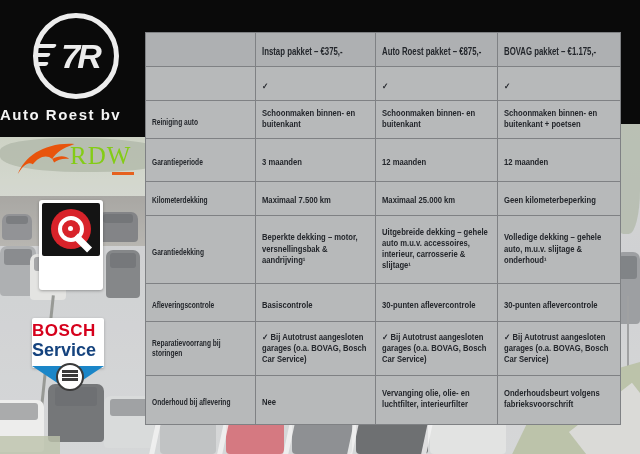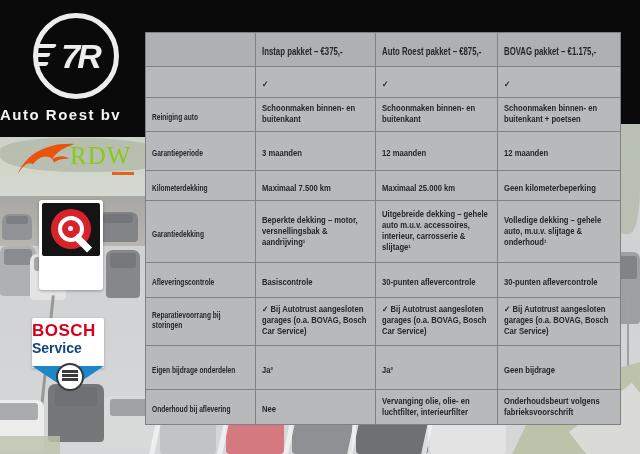--- a/index.html
+++ b/index.html
@@ -62,21 +62,21 @@
   .bovag-dot{position:absolute;left:26px;top:23px;width:5px;height:5px;background:#fff;border-radius:50%;}
   .bovag-handle{position:absolute;left:37px;top:30px;width:7px;height:20px;background:#fff;transform:rotate(-45deg);}
   .bovag-band{height:28px;background:#f3c000;margin-top:3px;display:flex;align-items:center;justify-content:center;}
   .bovag-band span{font-size:15px;font-weight:700;color:#111;transform:scaleY(1.15) scaleX(.95);}
 
   
   .logo-bosch{position:absolute;left:32px;top:318px;width:72px;height:72px;}
   .bosch-box{position:absolute;left:0;top:0;width:72px;height:50px;background:#fff;border-radius:2px;
              box-shadow:0 1px 3px rgba(0,0,0,.25);}
   .bosch-red{font-size:17px;font-weight:700;color:#d6001c;letter-spacing:.5px;line-height:1;margin-top:4px;}
-  .bosch-blue{font-size:14px;font-weight:700;color:#15437e;line-height:1;margin-top:2px;}
+  .bosch-blue{font-size:18px;font-weight:700;color:#15437e;line-height:1;margin-top:2px;}
   .bosch-v{position:absolute;left:0;top:48px;width:72px;height:24px;background:#1b86c8;
            clip-path:polygon(0 0,100% 0,50% 100%);}
   .bosch-emblem{position:absolute;left:24px;top:45px;width:24px;height:24px;background:#fff;
                 border:2px solid #3a3a3a;border-radius:50%;}
   .bosch-emblem i{position:absolute;left:4px;right:4px;height:3px;background:#3a3a3a;display:block;}
 </style>
 </head>
 <body>
 
 <div class="stage">
@@ -173,26 +173,20 @@
           <td class="rv"><span class="v">30-punten aflevercontrole</span></td>
           <td class="rv"><span class="v">30-punten aflevercontrole</span></td>
         </tr>
         <tr>
           <td class="rl"><span class="l">Reparatievoorrang bij storingen</span></td>
           <td class="rv"><span class="v">✓ Bij Autotrust aangesloten garages (o.a. BOVAG, Bosch Car Service)</span></td>
           <td class="rv"><span class="v">✓ Bij Autotrust aangesloten garages (o.a. BOVAG, Bosch Car Service)</span></td>
           <td class="rv"><span class="v">✓ Bij Autotrust aangesloten garages (o.a. BOVAG, Bosch Car Service)</span></td>
         </tr>
         <tr>
-          <td class="rl"><span class="l">Eigen bijdrage onderdelen</span></td>
-          <td class="rv"><span class="v">Ja²</span></td>
-          <td class="rv"><span class="v">Ja²</span></td>
-          <td class="rv"><span class="v">Geen bijdrage</span></td>
-        </tr>
-        <tr>
           <td class="rl"><span class="l">Onderhoud bij aflevering</span></td>
           <td class="rv"><span class="v">Nee</span></td>
           <td class="rv"><span class="v">Vervanging olie, olie- en luchtfilter, interieurfilter</span></td>
           <td class="rv"><span class="v">Onderhoudsbeurt volgens fabrieksvoorschrift</span></td>
         </tr>
       </tbody>
   </table>
 
   <div class="logo-ar">
     <div class="ar-circle">

